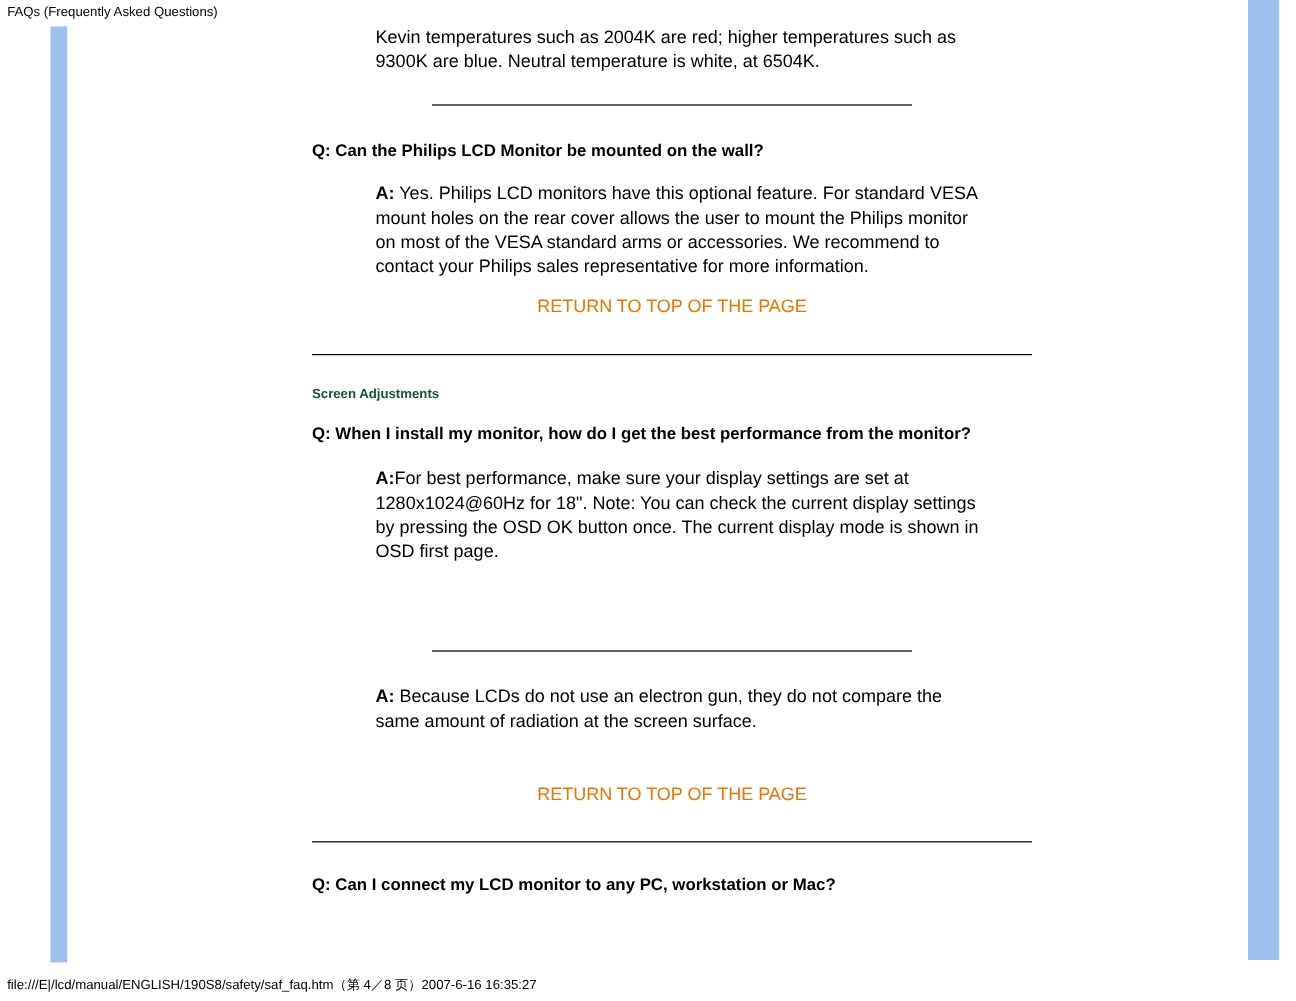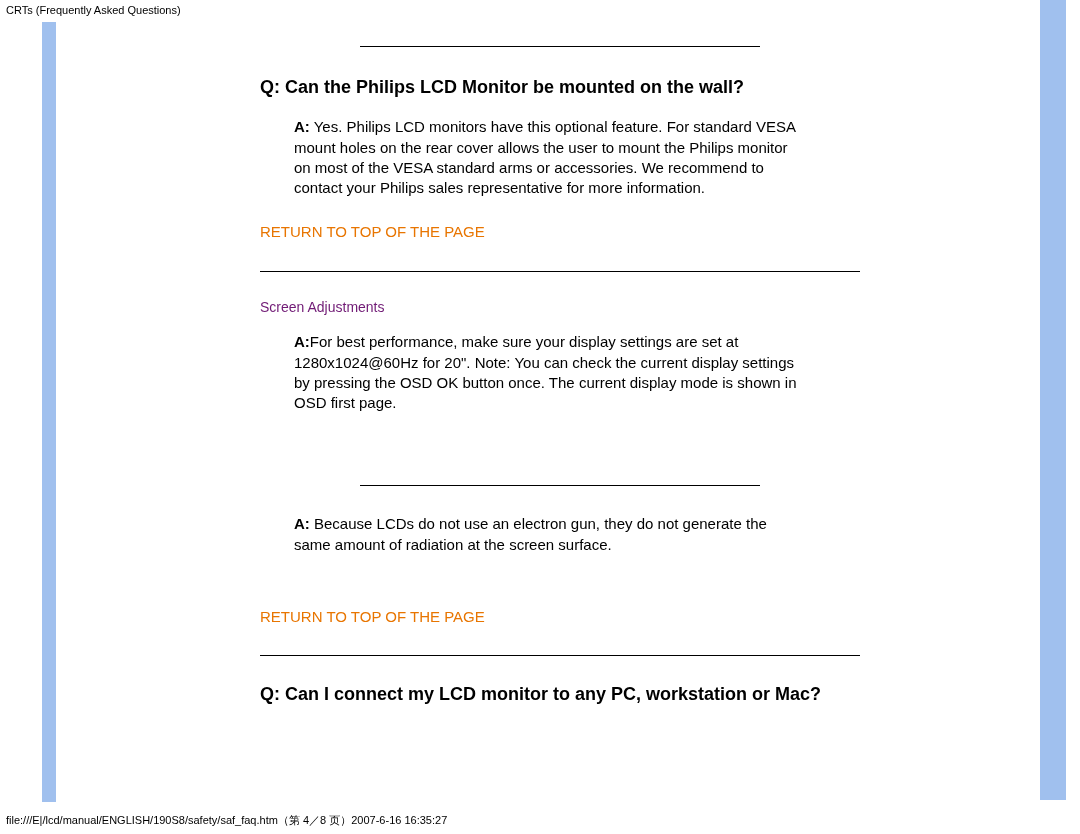--- a/index.html
+++ b/index.html
@@ -54,86 +54,90 @@
     margin:24px auto 28px auto;
   }
   hr.full {
     border:none;
     border-top:1px solid #000;
     width:100%;
     margin:28px 0 26px 0;
   }
   .question {
     font-weight:bold;
-    font-size:18px;
+    font-size:14px;
     margin:0 0 18px 0;
   }
   .q-label, .a-label { font-weight:bold; }
   .answer {
-    margin:0 0 0 34px;
+    margin:0 0 0 53px;
     width:510px;
     font-size:15px;
   }
   .return-link {
     display:block;
     color:#e87500;
     font-size:15px;
-    text-align:left;
-    margin:24px auto 0 auto;
+    text-align:center;
+    margin:13px auto 0 auto;
     text-decoration:none;
   }
   .section-head {
-    color:#701a75;
-    font-weight:normal;
-    font-size:14px;
+    color:#14532d;
+    font-weight:bold;
+    font-size:11px;
     margin:0 0 16px 0;
   }
   .footer {
     position:absolute;
     bottom:6px;
     left:6px;
     font-size:11px;
     color:#000;
   }
 </style>
 </head>
 <body>
 
-<div class="page-header">CRTs (Frequently Asked Questions)</div>
+<div class="page-header">FAQs (Frequently Asked Questions)</div>
 
 <div class="sidebar-stripe"></div>
 <div class="right-stripe"></div>
 
 <div class="content">
 
+  <p class="intro-para">Kevin temperatures such as 2004K are red; higher temperatures such as 9300K are blue. Neutral temperature is white, at 6504K.</p>
 
   <hr class="mid">
 
   <p class="question">
     <span class="q-label">Q: </span><span>Can the Philips LCD Monitor be mounted on the wall?</span>
   </p>
   <p class="answer">
     <span class="a-label">A:</span><span> Yes. Philips LCD monitors have this optional feature. For standard VESA mount holes on the rear cover allows the user to mount the Philips monitor on most of the VESA standard arms or accessories. We recommend to contact your Philips sales representative for more information.</span>
   </p>
 
   <a href="#" class="return-link">RETURN TO TOP OF THE PAGE</a>
 
   <hr class="full">
 
   <p class="section-head">Screen Adjustments</p>
 
+  <p class="question">
+    <span class="q-label">Q: </span><span>When I install my monitor, how do I get the best performance from the monitor?</span>
+  </p>
   <p class="answer">
-    <span class="a-label">A:</span><span>For best performance, make sure your display settings are set at 1280x1024@60Hz for 20". Note: You can check the current display settings by pressing the OSD OK button once. The current display mode is shown in OSD first page.</span>
+    <span class="a-label">A:</span><span>For best performance, make sure your display settings are set at 1280x1024@60Hz for 18". Note: You can check the current display settings by pressing the OSD OK button once. The current display mode is shown in OSD first page.</span>
   </p>
 
   <div style="height:48px"></div>
   <hr class="mid">
 
   <p class="answer">
-    <span class="a-label">A: </span><span>Because LCDs do not use an electron gun, they do not generate the same amount of radiation at the screen surface.</span>
+    <span class="a-label">A: </span><span>Because LCDs do not use an electron gun, they do not compare the same amount of radiation at the screen surface.</span>
   </p>
 
   <div style="height:28px"></div>
   <a href="#" class="return-link">RETURN TO TOP OF THE PAGE</a>
 
   <hr class="full">
 
 
   <p class="question">
     <span class="q-label">Q: </span><span>Can I connect my LCD monitor to any PC, workstation or Mac?</span>

